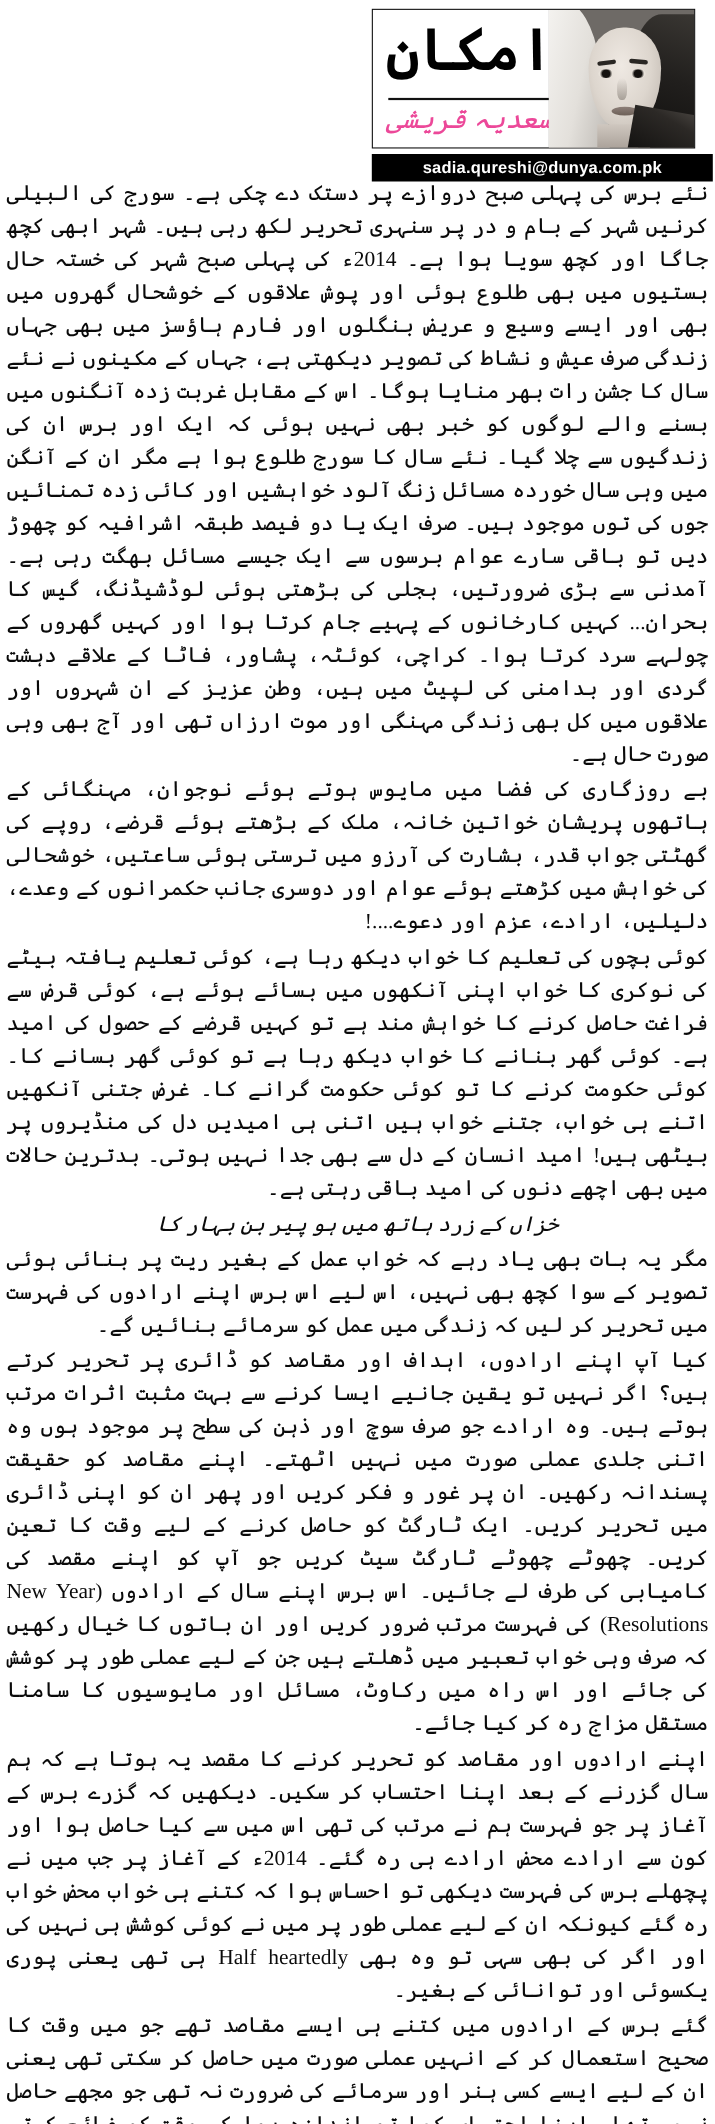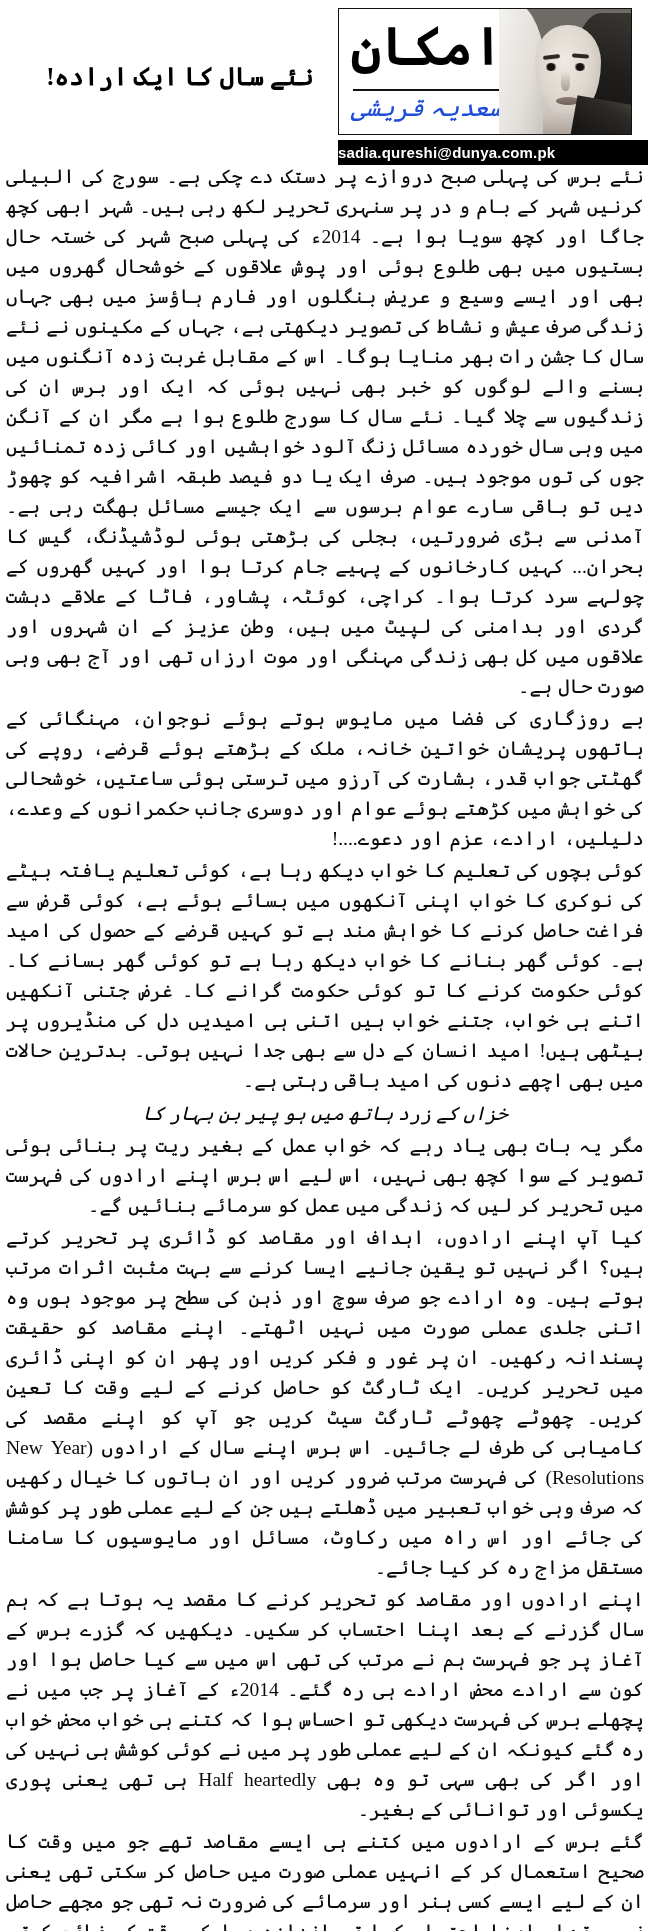--- a/index.html
+++ b/index.html
@@ -134,32 +134,33 @@
   .brand-author {
     position: absolute;
     top: 84px;
     left: 0;
     width: 176px;
     text-align: center;
     direction: rtl;
     font-size: 25px;
     font-style: italic;
     font-family: "Liberation Serif", "DejaVu Serif", serif;
-    color: #1d4ed8;
+    color: #ec4899;
   }
   .email-bar {
     position: absolute;
     top: 132px;
     left: 0;
     width: 310px;
     height: 25px;
     background: #000;
     color: #fff;
     display: flex;
     align-items: center;
+    justify-content: center;
     font-family: "Liberation Sans", "DejaVu Sans", sans-serif;
     font-size: 15px;
     font-weight: 700;
     letter-spacing: .2px;
   }
 
   .headline {
     position: absolute;
     top: 62px;
     left: 0;
@@ -202,21 +203,20 @@
     margin: 2px 0;
     color: #0a0a0a;
     font-style: italic;
   }
 </style>
 </head>
 <body>
 
 <div class="masthead">
 
-  <div class="headline">نئے سال کا ایک ارادہ!</div>
 
   <div class="logo-block">
     <div class="logo-frame">
 
       <div class="brandcol">
         <div class="brand-word">امکان</div>
         <div class="brand-rule"></div>
         <div class="brand-author">سعدیہ قریشی</div>
       </div>
 

